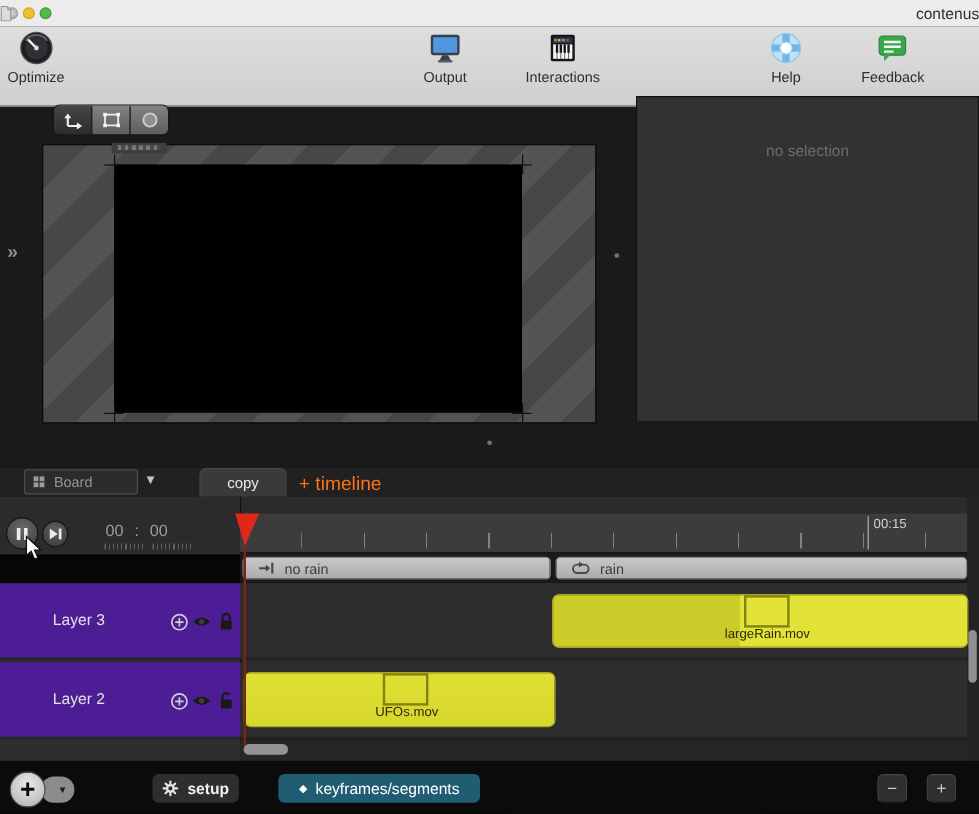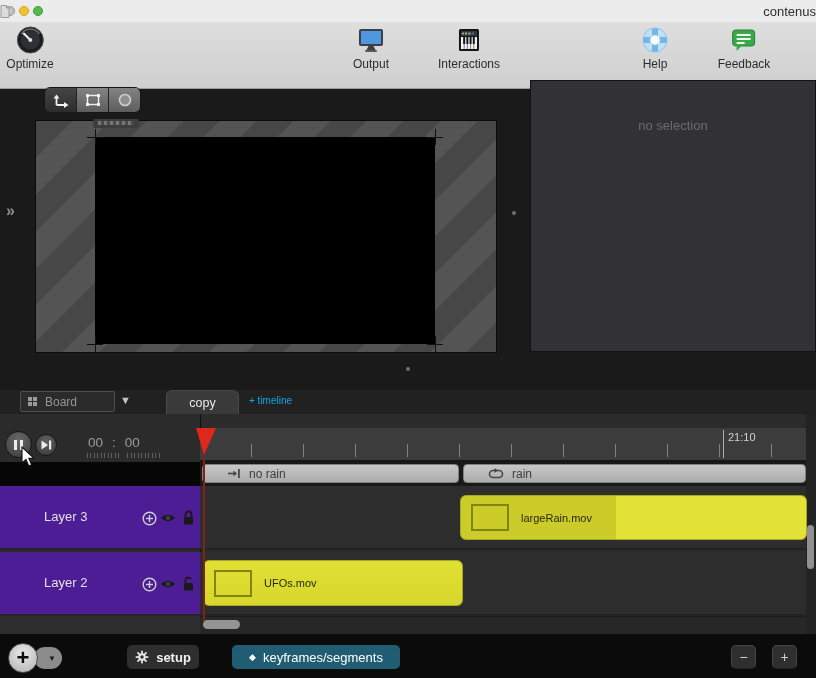--- a/index.html
+++ b/index.html
@@ -42,49 +42,49 @@
   .dot{position:absolute;width:4px;height:4px;border-radius:50%;background:#707070;}
 
   
   .tabbar{position:absolute;left:0;top:390px;width:816px;height:24px;background:#212121;}
   .board-btn{position:absolute;left:20px;top:1px;width:95px;height:21px;background:#2b2b2b;border:1px solid #4f4f4f;border-radius:2px;box-sizing:border-box;display:flex;align-items:center;padding-left:7px;gap:8px;}
   .board-btn .lbl{font-size:12px;color:#969696;}
   .grid-ic{width:9px;height:9px;display:grid;grid-template-columns:4px 4px;grid-template-rows:4px 4px;gap:1px;}
   .grid-ic b{background:#9b9b9b;}
   .board-dd{position:absolute;left:120px;top:4px;font-size:11px;color:#c2c2c2;}
   .copy-tab{position:absolute;left:166px;top:0;width:73px;height:24px;background:#3a3a3a;border:1px solid #4a4a4a;border-bottom:none;border-radius:6px 6px 0 0;box-sizing:border-box;display:flex;align-items:center;justify-content:center;font-size:12.5px;color:#eaeaea;}
-  .add-timeline{position:absolute;left:249px;top:5px;font-size:10px;color:#0ea5e9;}
+  .add-timeline{position:absolute;left:249px;top:5px;font-size:16px;color:#f97316;}
 
   
   .timeline{position:absolute;left:0;top:414px;width:816px;height:220px;background:#2b2b2b;}
   .colsep{position:absolute;left:200px;top:414px;width:1px;height:220px;background:#111;}
 
   .pause-btn{position:absolute;left:5px;top:431px;width:27px;height:27px;border-radius:50%;box-sizing:border-box;border:1px solid #161616;background:radial-gradient(circle at 50% 32%,#686868,#3c3c3c);display:flex;align-items:center;justify-content:center;gap:3px;}
   .pause-btn i{display:block;width:3px;height:10px;background:#ececec;}
   .ff-btn{position:absolute;left:35px;top:434px;width:22px;height:22px;border-radius:50%;box-sizing:border-box;border:1px solid #161616;background:radial-gradient(circle at 50% 32%,#606060,#383838;);background:radial-gradient(circle at 50% 32%,#606060,#383838);display:flex;align-items:center;justify-content:center;}
   .timecode{position:absolute;left:88px;top:435px;display:flex;gap:9px;font-size:13.5px;color:#9c9c9c;}
   .tc-ticks{position:absolute;top:453px;width:34px;height:5px;background:repeating-linear-gradient(90deg,#5f5f5f 0 1px,transparent 1px 3.5px);}
 
   .ruler{position:absolute;left:200px;top:428px;width:606px;height:34px;background:#3c3c3c;border-bottom:2px solid #161616;box-sizing:border-box;}
   .ruler-ticks{position:absolute;left:51px;right:0;bottom:3px;height:13px;background:repeating-linear-gradient(90deg,#828282 0 1px,transparent 1px 52px);}
   .ruler-major{position:absolute;left:523px;top:2px;bottom:2px;width:1px;background:#aeaeae;}
   .ruler-label{position:absolute;left:528px;top:3px;font-size:11px;color:#d2d2d2;}
   .right-strip{position:absolute;left:806px;top:414px;width:10px;height:220px;background:#232323;}
 
   .seg-left-black{position:absolute;left:0;top:462px;width:200px;height:24px;background:#060606;}
   .seg-track{position:absolute;left:200px;top:462px;width:606px;height:24px;background:#191919;}
-  .seg-pill{position:absolute;top:464px;height:19px;box-sizing:border-box;background:linear-gradient(#c7c7c7,#acacac);border:1px solid #828282;border-radius:4px;display:flex;align-items:center;padding-left:24px;gap:8px;}
+  .seg-pill{position:absolute;top:464px;height:19px;box-sizing:border-box;background:linear-gradient(#c7c7c7,#acacac);border:1px solid #828282;border-radius:4px;display:flex;align-items:center;padding-left:12px;gap:8px;}
   .seg-pill .lbl{font-size:12px;color:#3e3e3e;}
 
   .lay-label{position:absolute;left:0;width:200px;height:64px;background:#4c1d95;border-bottom:2px solid #262626;box-sizing:border-box;}
   .lay-label .name{position:absolute;left:44px;top:23px;font-size:13px;color:#e2e2e2;}
   .lay-track{position:absolute;left:200px;width:606px;height:64px;background:#2d2d2d;border-bottom:2px solid #232323;box-sizing:border-box;}
   .lay-ic{position:absolute;top:24px;width:16px;height:16px;display:flex;align-items:center;justify-content:center;}
 
-  .clip{position:absolute;box-sizing:border-box;border:1px solid #a8a81f;border-radius:6px;display:flex;align-items:center;}
+  .clip{position:absolute;box-sizing:border-box;border:1px solid #a8a81f;border-radius:6px;display:flex;align-items:center;flex-direction:column;}
   .clip .thumb{width:38px;height:27px;border:2px solid #83830f;box-sizing:border-box;margin-left:10px;}
   .clip .lbl{font-size:11px;color:#2a2a10;margin-left:12px;}
   .clip-largerain{left:460px;top:495px;width:347px;height:45px;background:linear-gradient(90deg,#cbcb29 0%,#cbcb29 45%,#e3e337 45%,#e3e337 100%);}
   .clip-ufos{left:203px;top:560px;width:260px;height:46px;background:linear-gradient(#e0e034,#d6d62c);}
 
   .hscroll-left{position:absolute;left:0;top:616px;width:200px;height:18px;background:#2e2e2e;}
   .hscroll-track{position:absolute;left:200px;top:616px;width:606px;height:18px;background:#272727;border-top:1px solid #1c1c1c;box-sizing:border-box;}
   .hscroll-thumb{position:absolute;left:203px;top:620px;width:37px;height:9px;background:#949494;border-radius:5px;}
   .vscroll-thumb{position:absolute;left:807px;top:525px;width:7px;height:44px;background:#909090;border-radius:4px;}
 
@@ -271,21 +271,21 @@
     <span>00</span>
     <span>:</span>
     <span>00</span>
   </div>
   <div class="tc-ticks" style="left:87px;"></div>
   <div class="tc-ticks" style="left:127px;"></div>
 
   <div class="ruler">
     <div class="ruler-ticks"></div>
     <div class="ruler-major"></div>
-    <span class="ruler-label">21:10</span>
+    <span class="ruler-label">00:15</span>
   </div>
   <div class="right-strip"></div>
 
   <div class="seg-left-black"></div>
   <div class="seg-track"></div>
 
   <div class="seg-pill" style="left:202px;width:257px;">
     <svg width="14" height="11" viewBox="0 0 14 11">
       <path d="M1 5.5 H9" stroke="#474747" stroke-width="1.6" fill="none"></path>
       <path d="M6.5 2.5 L10 5.5 L6.5 8.5 Z" fill="#474747"></path>

